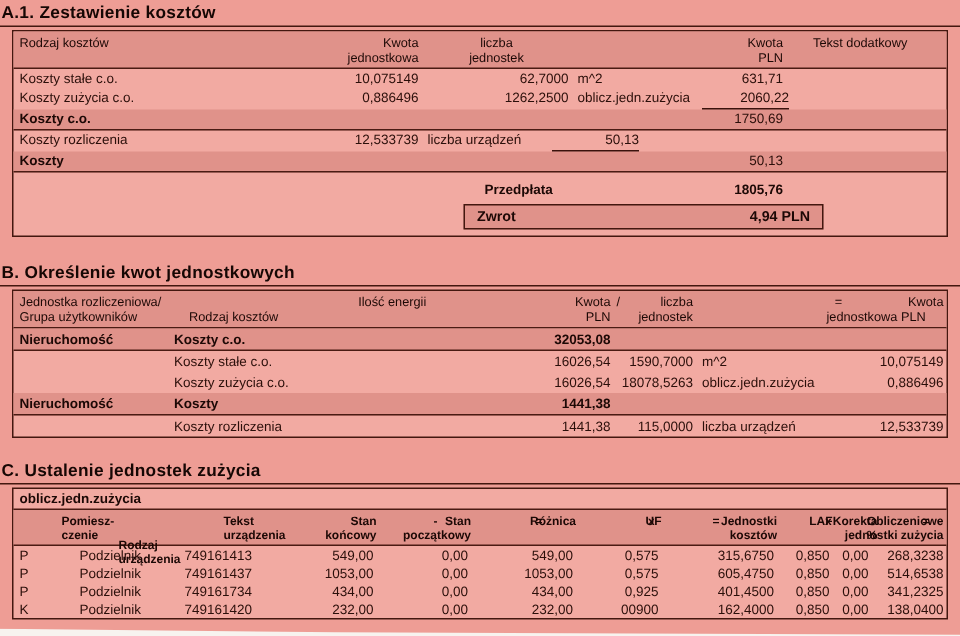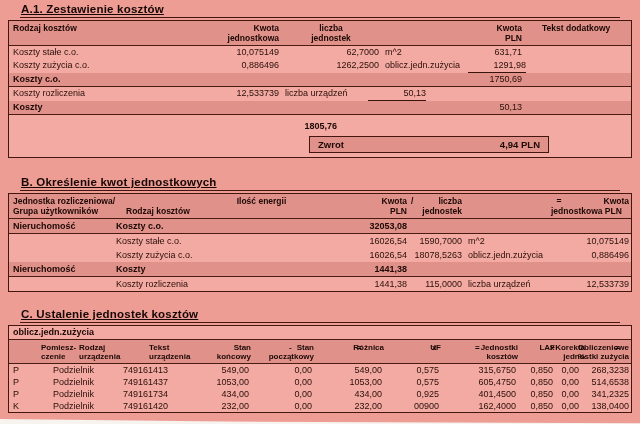--- a/index.html
+++ b/index.html
@@ -6,38 +6,37 @@
   body{
     width:640px;height:424px;
     background:#ee9d95;
     font-family:"Liberation Sans", sans-serif;
     color:#2b0f0a;
     position:relative;
     overflow:hidden;
   }
   .sec-title{
     font-weight:bold;font-size:11.5px;color:#160704;
-    margin:0 20px;padding:3px 0 2px 1px;
+    margin:0 0;padding:3px 0 2px 1px;
     border-bottom:1.4px solid #43170f;
     letter-spacing:.2px;
-    text-decoration:underline;
   }
   .tbl{
     margin:2px 8px 0 8px;
     border:1.6px solid #43170f;
     background:#f2aaa2;
     box-sizing:border-box;
   }
   .row{display:flex;align-items:flex-start;}
   .c{box-sizing:border-box;padding:0 2px;font-size:9px;line-height:13px;white-space:nowrap;overflow:visible;}
   .num{text-align:right;}
   .bold{font-weight:bold;color:#1c0805;}
   .shaded{background:#e0928a;border-bottom:1px solid #4a1b13;}
   .hdr{background:#e0928a;border-bottom:1px solid #4a1b13;padding:2px 0 2px 0;}
-  .hdr .c{font-weight:bold;font-size:8.5px;line-height:10px;color:#1c0805;}
+  .hdr .c{font-weight:normal;font-size:8.5px;line-height:10px;color:#1c0805;}
   .sumline{display:inline-block;min-width:58px;text-align:right;border-bottom:1.2px solid #3a120c;padding-bottom:0px;}
   
   .a1{width:190px;padding-left:4px;}
   .a2{width:82px;}
   .a3{width:100px;}
   .a4{width:85px;padding-left:4px;}
   .a5{width:58px;}
   .a6{width:107px;padding-left:18px;}
   .a3.ctr{text-align:center;}
   .gap{height:5px;}
@@ -126,21 +125,21 @@
     <div class="c a4">m^2</div>
     <div class="c a5 num">631,71</div>
     <div class="c a6"></div>
   </div>
 
   <div class="row">
     <div class="c a1">Koszty zużycia c.o.</div>
     <div class="c a2 num">0,886496</div>
     <div class="c a3 num">1262,2500</div>
     <div class="c a4">oblicz.jedn.zużycia</div>
-    <div class="c a5 num"><span class="sumline">1291,98</span></div>
+    <div class="c a5 num"><span class="sumline">2060,22</span></div>
     <div class="c a6"></div>
   </div>
 
   <div class="row shaded">
     <div class="c a1 bold">Koszty c.o.</div>
     <div class="c a2 num"></div>
     <div class="c a3 num"></div>
     <div class="c a4"></div>
     <div class="c a5 num">1750,69</div>
     <div class="c a6"></div>
@@ -162,20 +161,21 @@
     <div class="c a5 num">50,13</div>
     <div class="c a6"></div>
   </div>
 
   <div class="gap"></div>
 
 
   <div class="row">
     <div class="c a1"></div>
     <div class="c a2"></div>
+    <div class="c sumlabel bold">Przedpłata</div>
     <div class="c a5 num bold">1805,76</div>
     <div class="c a6"></div>
   </div>
 
   <div class="zwrot-row">
     <div class="zwrot-box">
       <span>Zwrot</span>
       <span>4,94 PLN</span>
     </div>
   </div>
@@ -257,31 +257,31 @@
     <div class="c b2">Koszty rozliczenia</div>
     <div class="c b3"></div>
     <div class="c b4 num">1441,38</div>
     <div class="c b5 num">115,0000</div>
     <div class="c b6">liczba urządzeń</div>
     <div class="c b7"></div>
     <div class="c b8 num">12,533739</div>
   </div>
 </div>
 
-<div class="sec-title mt-c">C. Ustalenie jednostek kosztów</div>
+<div class="sec-title mt-c">C. Ustalenie jednostek zużycia</div>
 
 <div class="tbl">
   <div class="sub-row">oblicz.jedn.zużycia</div>
 
   <div class="chdr">
     <span class="hc la" style="left:4px;top:3px;">
       <div>Pomiesz-</div>
         <div>czenie</div>
     </span>
-    <span class="hc la" style="left:42px;top:3px;">
+    <span class="hc la" style="left:42px;top:19px;">
       <div>Rodzaj</div>
         <div>urządzenia</div>
     </span>
     <span class="hc la" style="left:112px;top:3px;">
       <div>Tekst</div>
         <div>urządzenia</div>
     </span>
     <span class="hc" style="right:380px;top:3px;">
       <div>Stan</div>
         <div>końcowy</div>

